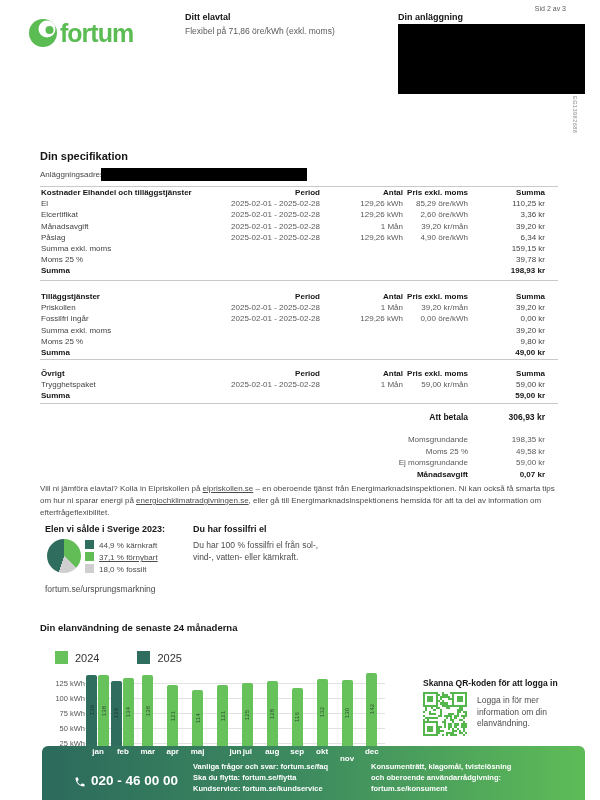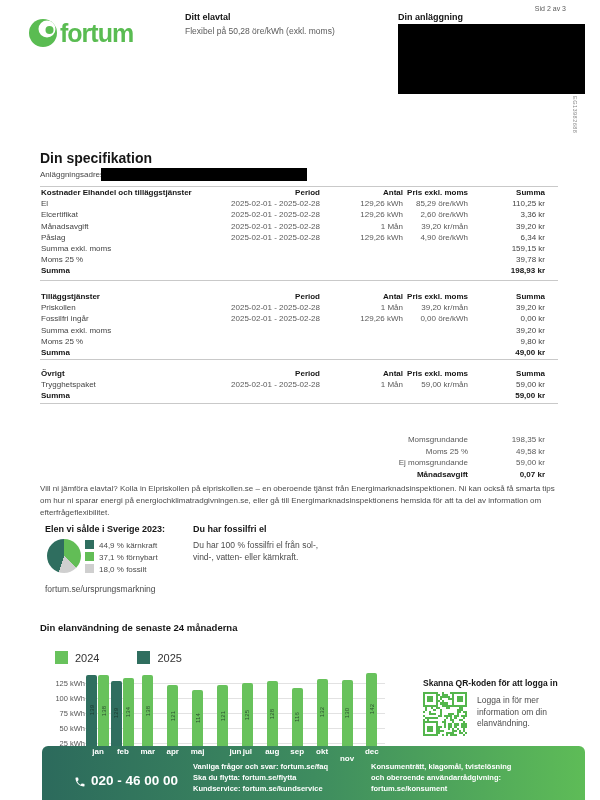--- a/index.html
+++ b/index.html
@@ -13,21 +13,21 @@
   .h-small{font-weight:bold;color:#161616;font-size:9px;}
   .tbl{position:absolute;left:40px;width:518px;font-size:8px;}
   .trow{position:relative;height:11.2px;line-height:11.2px;white-space:nowrap;}
   .cell{position:absolute;top:0;white-space:nowrap;}
   .c-name{left:1px;}
   .c-period{right:238px;}
   .c-antal{right:155px;}
   .c-pris{right:90px;}
   .c-summa{right:13px;}
   .para{font-size:8px;line-height:12px;color:#4c4c4c;}
-  .link{color:#4c4c4c;margin-top:42px;}
+  .link{text-decoration:underline;color:#4c4c4c;margin-top:42px;}
   .legend-sq{width:9px;height:9px;display:inline-block;}
   .gridline{position:absolute;left:85px;width:300px;height:1px;background:#e2e2e2;}
   .ytick{position:absolute;right:515px;width:80px;text-align:right;font-size:7.5px;color:#555;transform:translateY(-50%);}
   .bar{position:absolute;border-radius:2px 2px 0 0;}
   .bar-label{position:absolute;left:50%;top:50%;transform:translate(-50%,-50%) rotate(-90deg);
              font-size:6px;color:rgba(20,40,30,.75);letter-spacing:.2px;}
   .month{position:absolute;top:747px;width:24px;text-align:center;font-size:8px;font-weight:bold;color:#fff;}
   .footer-block{position:absolute;left:42px;top:746px;width:543px;height:54px;border-radius:6px 6px 0 0;
                 background:linear-gradient(90deg,#2c6a5c 0%,#3e8c5f 50%,#5ebc57 100%);}
   .footer-line{font-size:7.5px;font-weight:bold;color:#fff;line-height:10.8px;white-space:nowrap;}
@@ -41,29 +41,29 @@
 
   <svg class="abs" style="left:28px;top:12px" width="110" height="42" viewBox="0 0 110 42">
     <circle cx="15" cy="21" r="14" fill="#5abc52"></circle>
     <circle cx="19" cy="17" r="8.5" fill="#ffffff"></circle>
     <path d="M15 7 L30 7 L30 21 L15 21 Z" fill="#ffffff" opacity="0"></path>
     <circle cx="21.5" cy="18" r="4" fill="#5abc52"></circle>
     <text x="32" y="30" font-size="25" font-weight="bold" fill="#5abc52" font-family="Liberation Sans, sans-serif" letter-spacing="-1">fortum</text>
   </svg>
 
   <div class="abs h-small" style="left:185px;top:12px">Ditt elavtal</div>
-  <div class="abs dim" style="left:185px;top:26px;font-size:8.5px">Flexibel på 50,28 öre/kWh (exkl. moms)</div>
+  <div class="abs dim" style="left:185px;top:26px;font-size:8.5px">Flexibel på 71,86 öre/kWh (exkl. moms)</div>
 
   <div class="abs h-small" style="left:398px;top:12px">Din anläggning</div>
   <div class="abs redacted" style="left:398px;top:24px;width:187px;height:70px"></div>
 
   <div class="abs dim" style="left:466px;top:5px;width:100px;text-align:right;font-size:7px">Sid 2 av 3</div>
   <div class="side-code">EG13982688</div>
 
-  <div class="abs bold" style="left:40px;top:150px;font-size:14px">Din specifikation</div>
+  <div class="abs bold" style="left:40px;top:150px;font-size:11px">Din specifikation</div>
   <div class="abs" style="left:40px;top:170px;font-size:8px">Anläggningsadress:</div>
   <div class="abs redacted" style="left:101px;top:168px;width:206px;height:13px"></div>
 
   <div class="rule" style="top:186px"></div>
   <div class="tbl" style="top:187px">
       <div class="trow">
         <span class="cell c-name bold">Kostnader Elhandel och tilläggstjänster</span>
         <span class="cell c-period bold">Period</span>
         <span class="cell c-antal bold">Antal</span>
         <span class="cell c-pris bold">Pris exkl. moms</span>
@@ -162,20 +162,26 @@
         <span class="cell c-pris dim">59,00 kr/mån</span>
         <span class="cell c-summa">59,00 kr</span>
       </div>
       <div class="trow">
         <span class="cell c-name bold">Summa</span>
         <span class="cell c-summa bold">59,00 kr</span>
       </div>
     </div>
   <div class="rule" style="top:403px"></div>
 
+  <div class="abs tbl" style="top:411px;font-size:8.5px">
+    <div class="trow" style="height:12px;line-height:12px">
+      <span class="cell c-pris bold">Att betala</span>
+      <span class="cell c-summa bold">306,93 kr</span>
+    </div>
+  </div>
   <div class="abs tbl" style="top:434px">
       <div class="trow" style="line-height: 11.5px; height: 11.5px;">
         <span class="cell c-pris dim">Momsgrundande</span>
         <span class="cell c-summa dim">198,35 kr</span>
       </div>
       <div class="trow" style="line-height: 11.5px; height: 11.5px;">
         <span class="cell c-pris dim">Moms 25 %</span>
         <span class="cell c-summa dim">49,58 kr</span>
       </div>
       <div class="trow" style="line-height: 11.5px; height: 11.5px;">
@@ -187,21 +193,21 @@
         <span class="cell c-summa bold">0,07 kr</span>
       </div>
     </div>
 
   <div class="abs para" style="left:40px;top:483px;width:520px"><span>Vill ni jämföra elavtal? Kolla in Elpriskollen på </span><span class="link">elpriskollen.se</span><span> – en oberoende tjänst från Energimarknadsinspektionen. Ni kan också få smarta tips om hur ni sparar energi på </span><span class="link">energiochklimatradgivningen.se</span><span>, eller gå till Energimarknadsinspektionens hemsida för att ta del av information om efterfrågeflexibilitet.</span></div>
 
   <div class="abs bold" style="left:45px;top:524px;font-size:9px">Elen vi sålde i Sverige 2023:</div>
   <div class="abs" style="left: 47px; top: 539px; width: 34px; height: 34px; border-radius: 50%; background: conic-gradient(rgb(98, 189, 86) 0deg, rgb(98, 189, 86) 133.56deg, rgb(207, 207, 207) 133.56deg, rgb(207, 207, 207) 198.36deg, rgb(47, 110, 95) 198.36deg, rgb(47, 110, 95) 360deg);"></div>
   <div class="abs" style="left:85px;top:540px">
       <div style="height: 12px; line-height: 12px; white-space: nowrap; font-size: 8px; color: rgb(76, 76, 76);"><span class="legend-sq" style="background: rgb(47, 110, 95); vertical-align: -1px; margin-right: 5px;"></span><span>44,9 % kärnkraft</span></div>
-      <div style="height: 12px; line-height: 12px; white-space: nowrap; font-size: 8px; color: rgb(76, 76, 76);"><span class="legend-sq" style="background: rgb(98, 189, 86); vertical-align: -1px; margin-right: 5px;"></span><span>37,1 % förnybart</span></div>
+      <div style="height: 12px; line-height: 12px; white-space: nowrap; font-size: 8px; color: rgb(76, 76, 76); text-decoration: underline;"><span class="legend-sq" style="background: rgb(98, 189, 86); vertical-align: -1px; margin-right: 5px;"></span><span>37,1 % förnybart</span></div>
       <div style="height: 12px; line-height: 12px; white-space: nowrap; font-size: 8px; color: rgb(76, 76, 76);"><span class="legend-sq" style="background: rgb(207, 207, 207); vertical-align: -1px; margin-right: 5px;"></span><span>18,0 % fossilt</span></div>
     </div>
   <div class="abs" style="left:45px;top:584px;font-size:8.5px;color:#4c4c4c">fortum.se/ursprungsmarkning</div>
 
   <div class="abs bold" style="left:193px;top:524px;font-size:9px">Du har fossilfri el</div>
   <div class="abs" style="left:193px;top:540px;width:140px;font-size:8.5px;line-height:11.5px;color:#4c4c4c">Du har 100 % fossilfri el från sol-, vind-, vatten- eller kärnkraft.</div>
 
   <div class="abs bold" style="left:40px;top:622px;font-size:9.5px">Din elanvändning de senaste 24 månaderna</div>
   <div class="abs" style="left:55px;top:648px"><span style="display: inline-block; margin-right: 38px; font-size: 11px; color: rgb(51, 51, 51);"><span style="display: inline-block; width: 13px; height: 13px; background: rgb(104, 194, 92); vertical-align: -2px; margin-right: 7px;"></span><span>2024</span></span><span style="display: inline-block; margin-right: 38px; font-size: 11px; color: rgb(51, 51, 51);"><span style="display: inline-block; width: 13px; height: 13px; background: rgb(47, 110, 95); vertical-align: -2px; margin-right: 7px;"></span><span>2025</span></span></div>
   <div>

